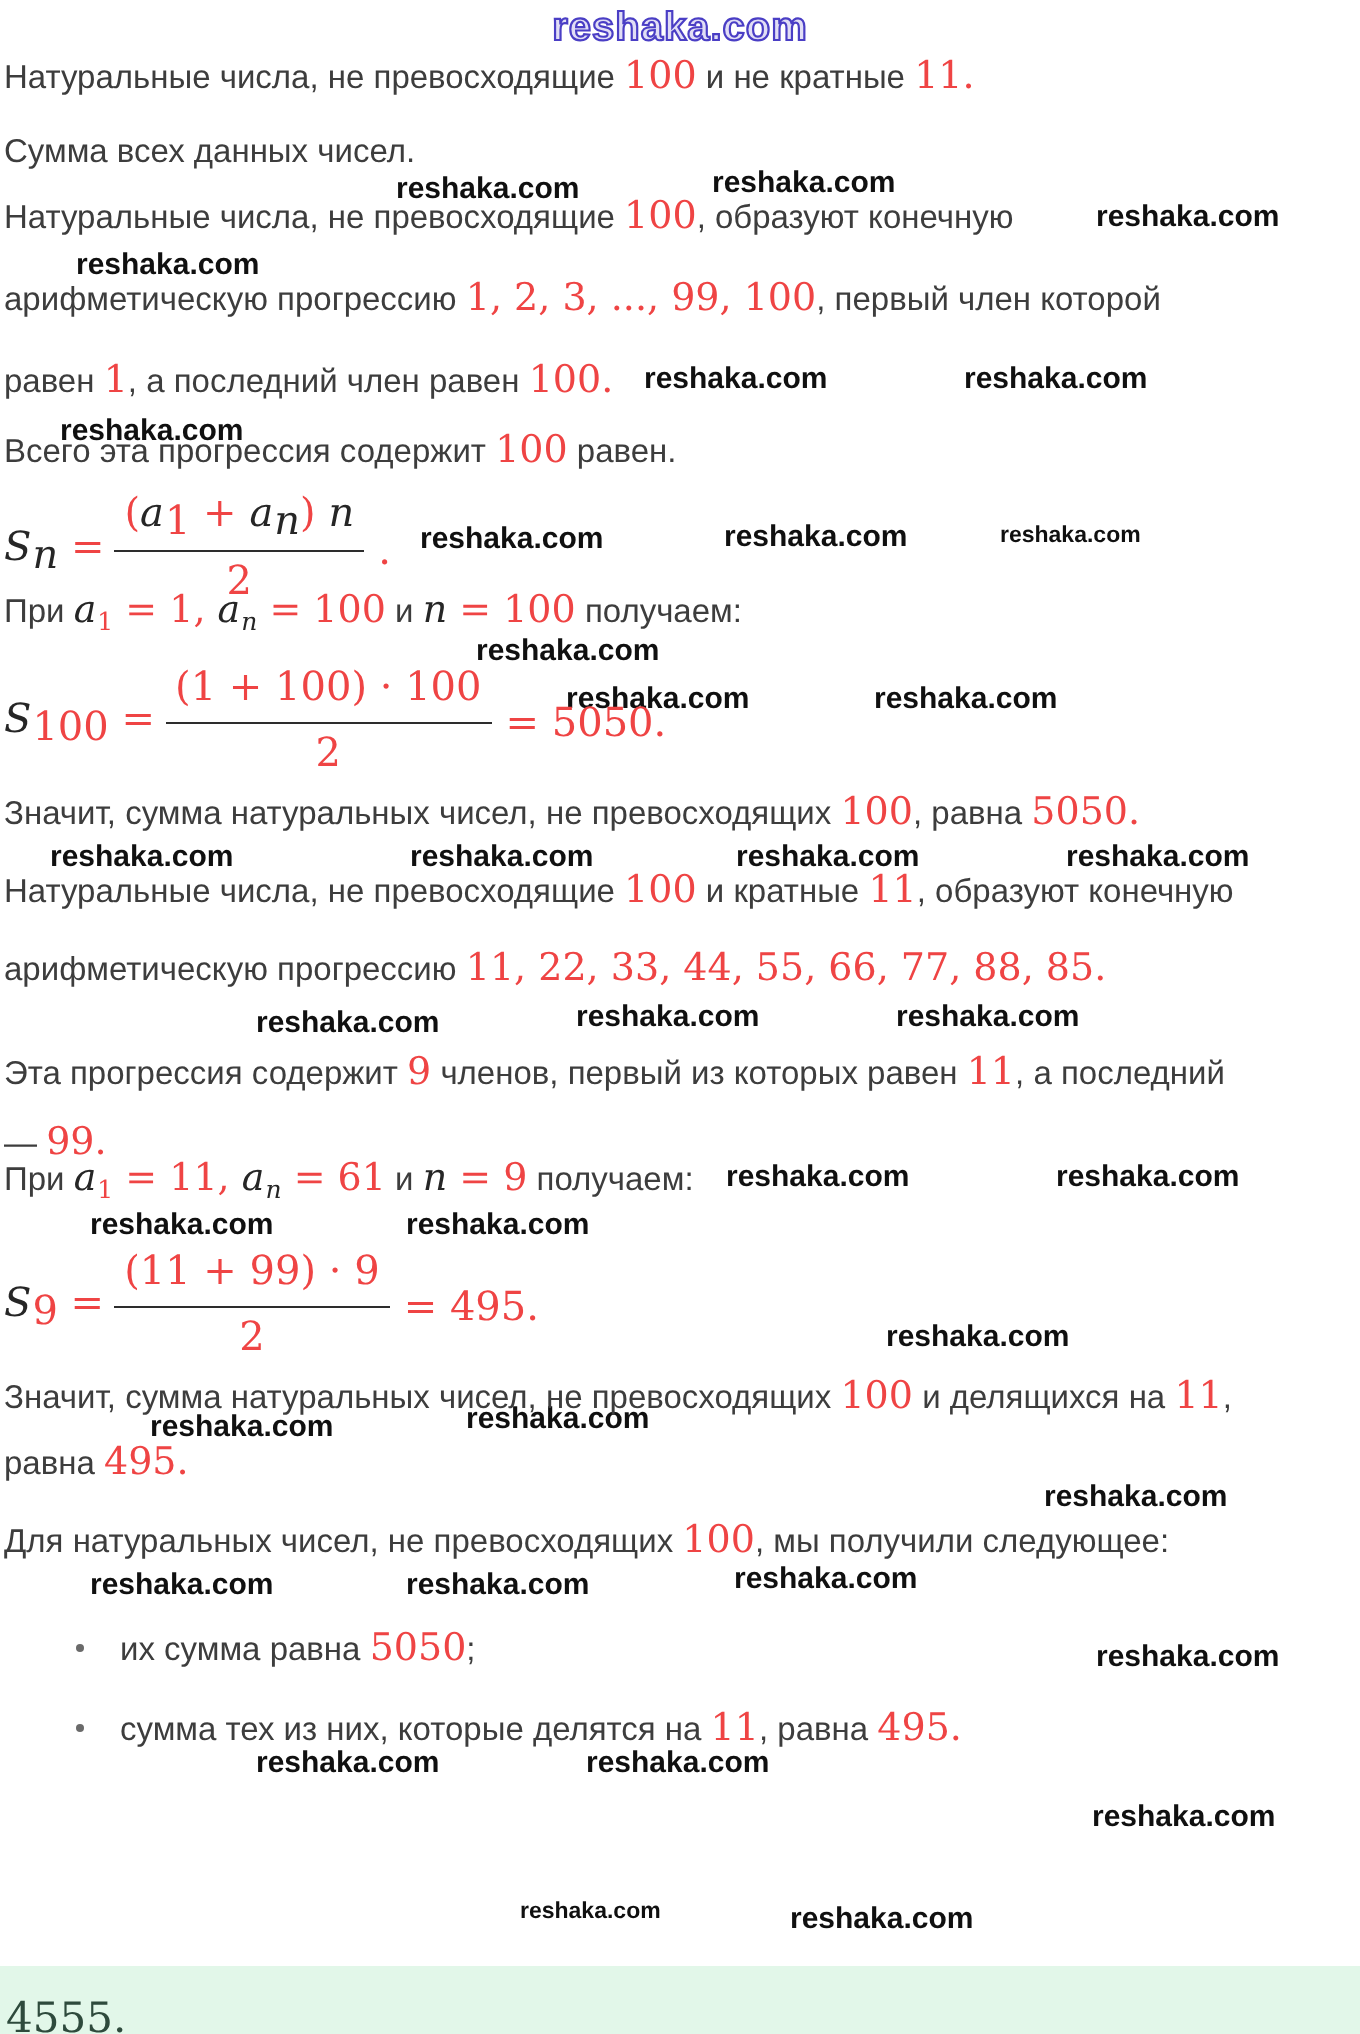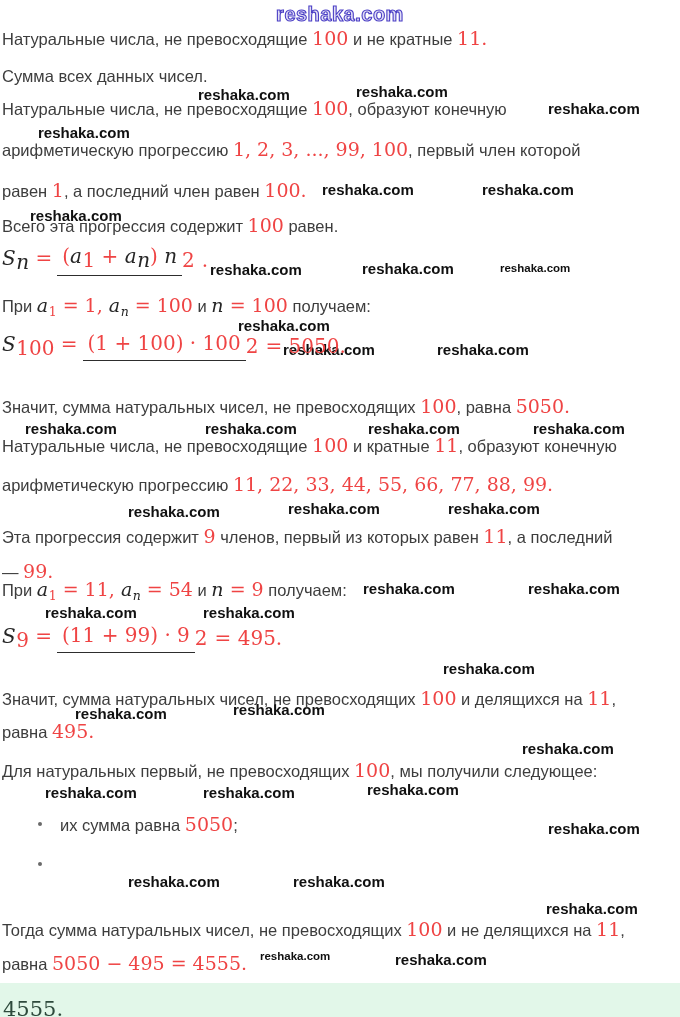--- a/index.html
+++ b/index.html
@@ -12,21 +12,21 @@
   .lh34{line-height:34px;}
   .lh33{line-height:33px;}
   .lh32{line-height:32px;}
   
   .m{font-family:"DejaVu Serif",serif;font-size:19px;color:#ef4444;}
   .mi{font-family:"DejaVu Serif",serif;font-size:19px;color:#262626;font-style:italic;}
   .sb{font-size:12.5px;vertical-align:-4px;margin-left:0.5px;}
   
   .formula{position:absolute;left:2px;display:flex;align-items:center;white-space:nowrap;}
   .formula .m,.formula .mi{font-size:20px;}
-  .frac{display:inline-flex;flex-direction:row;align-items:center;margin:0 7px 0 5px;}
+  .frac{display:inline-flex;flex-direction:column;align-items:center;margin:0 7px 0 5px;}
   .frac .num{display:block;padding:0 5px 3px;border-bottom:1.4px solid #2d2d2d;line-height:24px;}
   .frac .den{display:block;padding-top:2px;line-height:24px;}
   
   .wm{position:absolute;font-family:"Liberation Sans",sans-serif;font-weight:700;
       font-size:15px;color:#101010;white-space:nowrap;}
   .wm-small{font-size:11.5px;}
   .wm-top{position:absolute;top:3px;left:0;right:0;text-align:center;
       font-family:"Liberation Sans",sans-serif;font-weight:700;font-size:20px;letter-spacing:0.5px;
       color:rgba(90,70,200,0.18);-webkit-text-stroke:1.1px #4a3ec5;}
   
@@ -104,42 +104,41 @@
   <div class="formula" style="top:331px">
     <span class="f-lhs"><span class="mi">S</span><span class="m sb">100</span><span class="m"> = </span></span>
     <span class="frac">
       <span class="num"><span class="m">(1 + 100) · 100</span></span>
       <span class="den"><span class="m">2</span></span>
     </span>
     <span class="f-tail"><span class="m"> = 5050.</span></span>
   </div>
 
   <div class="p" style="top:395px"><span>Значит, сумма натуральных чисел, не превосходящих </span><span class="m">100</span><span>, равна </span><span class="m">5050</span><span class="m">.</span></div>
-  <div class="p lh38" style="top:426px"><span>Натуральные числа, не превосходящие </span><span class="m">100</span><span> и кратные </span><span class="m">11</span><span>, образуют конечную</span><br><span>арифметическую прогрессию </span><span class="m">11, 22, 33, 44, 55, 66, 77, 88, 99</span><span class="m">.</span></div>
+  <div class="p lh38" style="top:426px"><span>Натуральные числа, не превосходящие </span><span class="m">100</span><span> и кратные </span><span class="m">11</span><span>, образуют конечную</span><br><span>арифметическую прогрессию </span><span class="m">11, 22, 33, 44, 55, 66, 77, 88, 85</span><span class="m">.</span></div>
   <div class="p lh34" style="top:519px"><span>Эта прогрессия содержит </span><span class="m">9</span><span> членов, первый из которых равен </span><span class="m">11</span><span>, а последний</span><br><span>— </span><span class="m">99</span><span class="m">.</span></div>
-  <div class="p" style="top:578px"><span>При </span><span class="mi">a</span><span class="m sb">1</span><span class="m"> = 11, </span><span class="mi">a</span><span class="mi sb">n</span><span class="m"> = 54</span><span> и </span><span class="mi">n</span><span class="m"> = 9</span><span> получаем:</span></div>
+  <div class="p" style="top:578px"><span>При </span><span class="mi">a</span><span class="m sb">1</span><span class="m"> = 11, </span><span class="mi">a</span><span class="mi sb">n</span><span class="m"> = 61</span><span> и </span><span class="mi">n</span><span class="m"> = 9</span><span> получаем:</span></div>
 
   <div class="formula" style="top:623px">
     <span class="f-lhs"><span class="mi">S</span><span class="m sb">9</span><span class="m"> = </span></span>
     <span class="frac">
       <span class="num"><span class="m">(11 + 99) · 9</span></span>
       <span class="den"><span class="m">2</span></span>
     </span>
     <span class="f-tail"><span class="m"> = 495.</span></span>
   </div>
 
   <div class="p lh32" style="top:682px"><span>Значит, сумма натуральных чисел, не превосходящих </span><span class="m">100</span><span> и делящихся на </span><span class="m">11</span><span>,</span><br><span>равна </span><span class="m">495</span><span class="m">.</span></div>
-  <div class="p" style="top:759px"><span>Для натуральных первый, не превосходящих </span><span class="m">100</span><span>, мы получили следующее:</span></div>
+  <div class="p" style="top:759px"><span>Для натуральных чисел, не превосходящих </span><span class="m">100</span><span>, мы получили следующее:</span></div>
 
   <div class="bullet" style="top:813px">
     <span class="dot"></span><span><span>их сумма равна </span><span class="m">5050</span><span>;</span></span>
   </div>
   <div class="bullet" style="top:853px">
-    <span class="dot"></span>
+    <span class="dot"></span><span><span>сумма тех из них, которые делятся на </span><span class="m">11</span><span>, равна </span><span class="m">495</span><span class="m">.</span></span>
   </div>
 
-  <div class="p lh33" style="top:913px"><span>Тогда сумма натуральных чисел, не превосходящих </span><span class="m">100</span><span> и не делящихся на </span><span class="m">11</span><span>,</span><br><span>равна </span><span class="m">5050 − 495 = 4555</span><span class="m">.</span></div>
 
   <div class="answer-strip">
     <span class="answer-text">4555.</span>
   </div>
 
 </div>
 
 </body></html>

